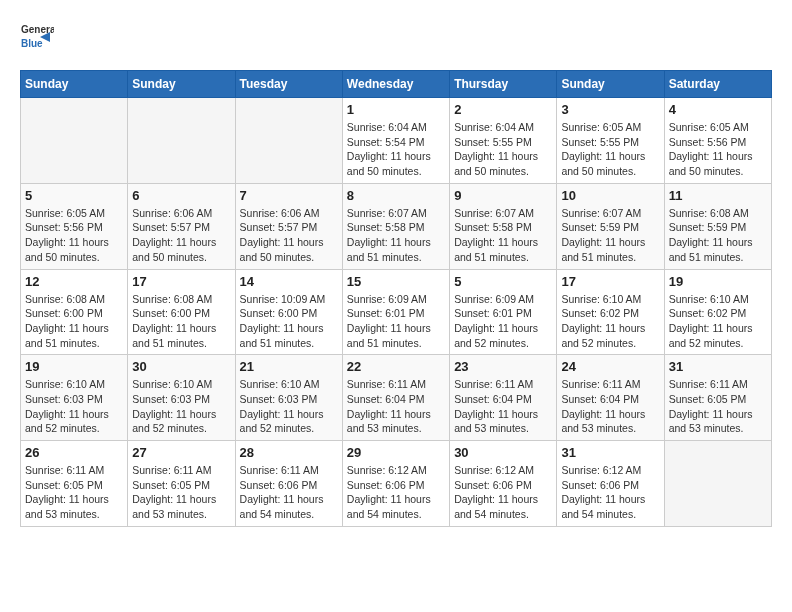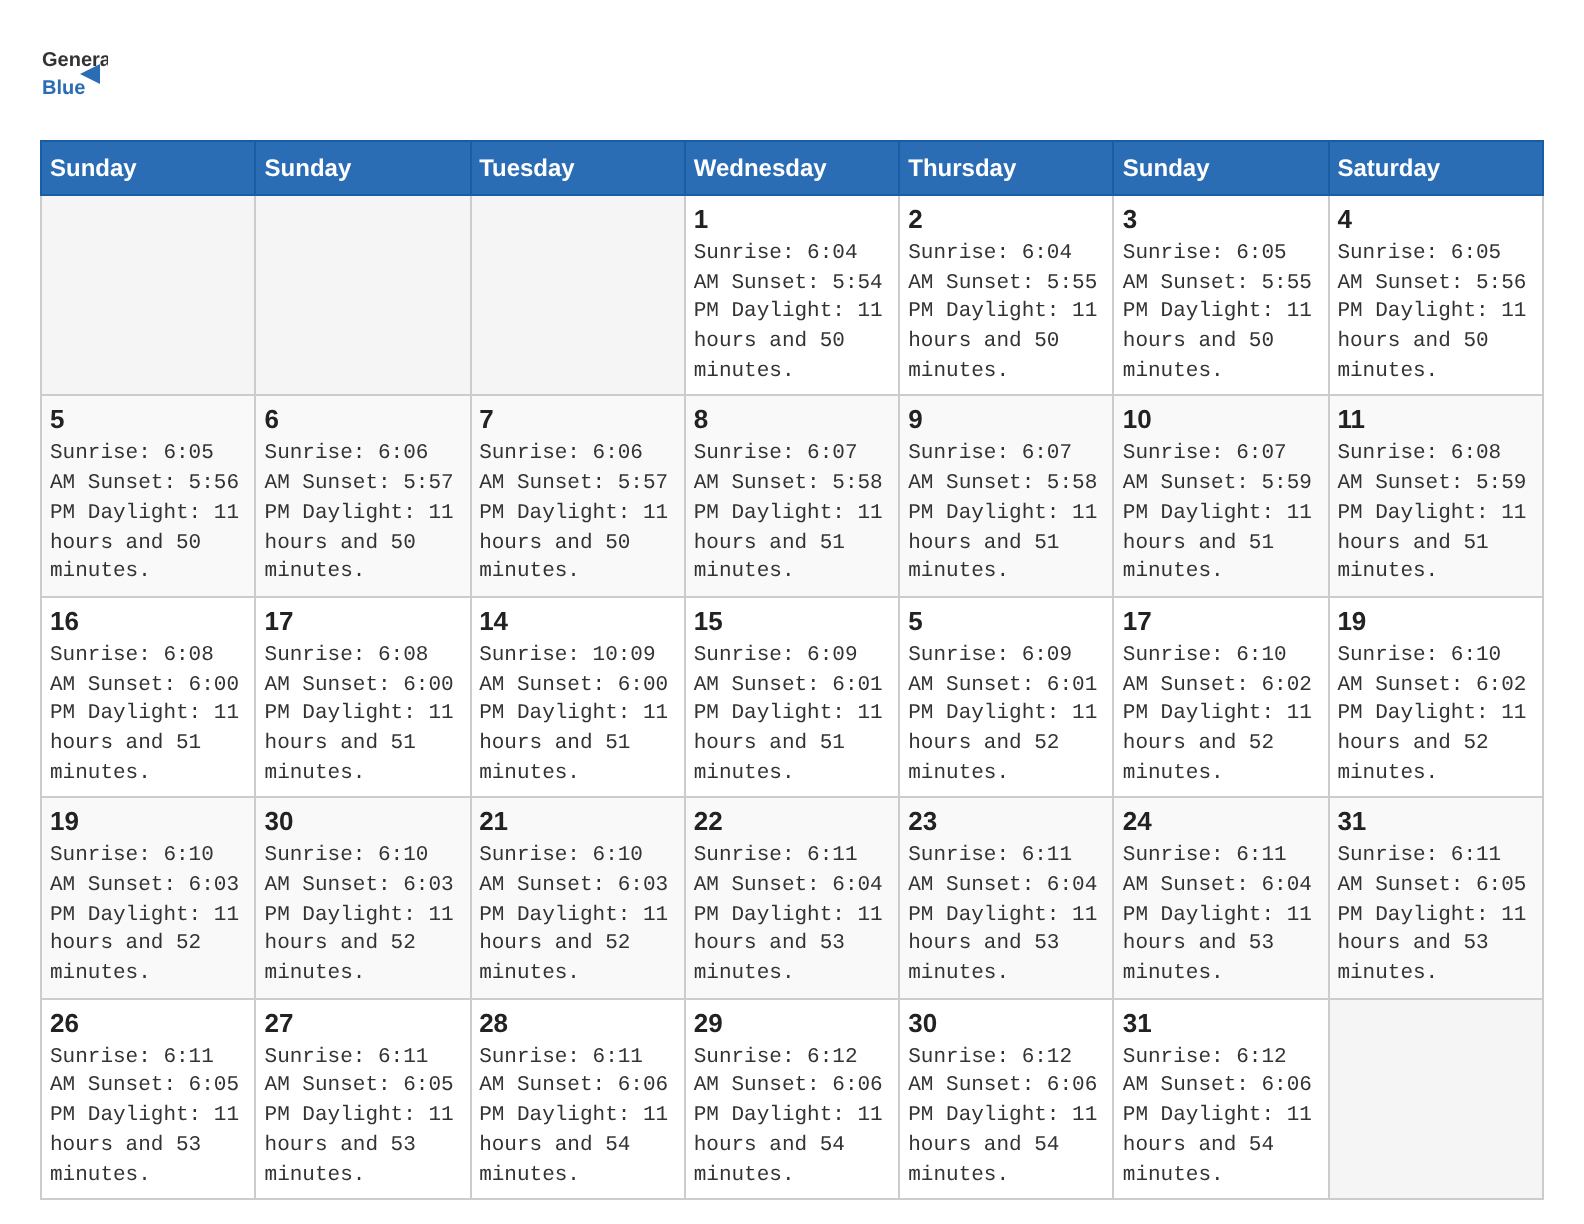--- a/index.html
+++ b/index.html
@@ -61,21 +61,20 @@
     .day-number {
       font-weight: bold;
       font-size: 13px;
       margin-bottom: 3px;
       color: #222;
     }
     .day-info {
       font-size: 10.5px;
       color: #333;
       line-height: 1.4;
-      font-family: Liberation Mono, monospace;
     }
     td.empty {
       background: #f5f5f5;
     }
   </style>
 </head>
 <body>
 
 <div class="header">
   <div class="logo">
@@ -175,21 +174,21 @@
         </td>
         <td>
           <div class="day-number">11</div>
           <div class="day-info">Sunrise: 6:08 AM
 Sunset: 5:59 PM
 Daylight: 11 hours and 51 minutes.</div>
         </td>
       </tr>
       <tr>
         <td>
-          <div class="day-number">16</div>
+          <div class="day-number">12</div>
           <div class="day-info">Sunrise: 6:08 AM
 Sunset: 6:00 PM
 Daylight: 11 hours and 51 minutes.</div>
         </td>
         <td>
           <div class="day-number">17</div>
           <div class="day-info">Sunrise: 6:08 AM
 Sunset: 6:00 PM
 Daylight: 11 hours and 51 minutes.</div>
         </td>

